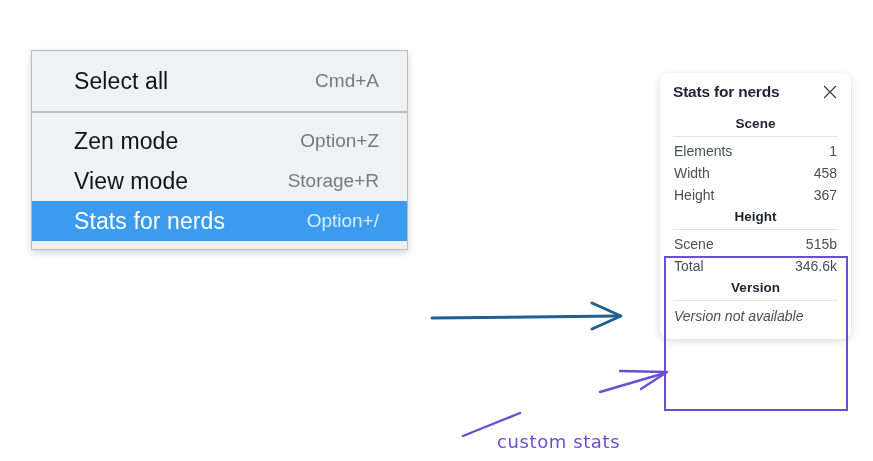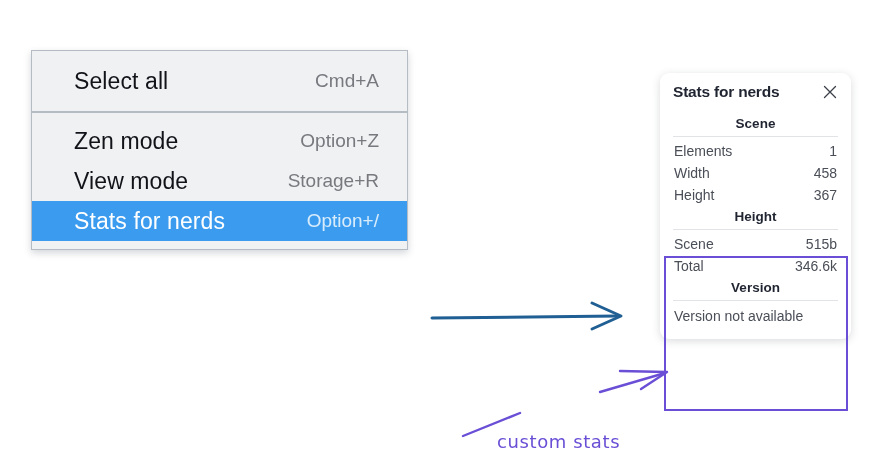--- a/index.html
+++ b/index.html
@@ -115,20 +115,21 @@
     padding: 3px 1px;
     gap: 39px;
   }
   .stat-row .k { white-space: nowrap; }
   .stat-row .v { white-space: nowrap; }
   .single-line {
     font-size: 14px;
     color: #4a4e57;
     padding: 4px 1px 1px 1px;
     white-space: nowrap;
+    font-style: italic;
   }
 
   
   .annotated-box {
     position: absolute;
     left: 664px;
     top: 256px;
     width: 184px;
     height: 155px;
     border: 2px solid #6a4fd6;

